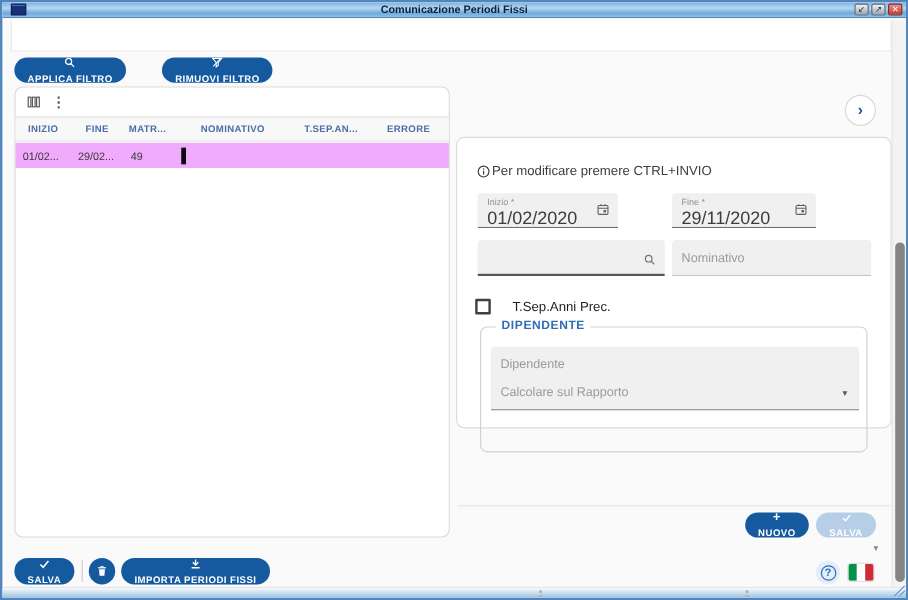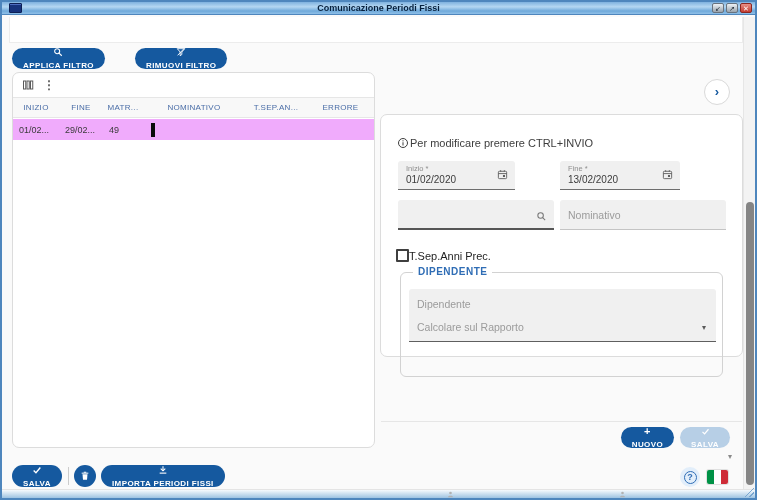--- a/index.html
+++ b/index.html
@@ -33,45 +33,45 @@
   
   .card { position:absolute; background:#fff; border:1px solid #dcdcdc; border-radius:7px; }
   .grid-card { left:10px; top:70px; width:363px; height:376px; }
   .grid-toolbar { position:absolute; left:9px; top:6px; display:flex; gap:9px; align-items:center;
     color:#5a5a5a; }
   .kebab { font-size:12px; font-weight:bold; color:#5a5a5a; cursor:pointer; line-height:12px; }
   .grid-head, .grid-row { position:absolute; left:0; right:0; display:grid;
     grid-template-columns:46px 44px 40px 102px 62px auto; align-items:center; }
   .grid-head { top:24px; height:21px; background:#f8f8f8;
     border-top:1px solid #e6e6e6; border-bottom:1px solid #e6e6e6; }
-  .grid-head span { font-size:8px; font-weight:normal; color:#4a6da7; letter-spacing:.3px;
+  .grid-head span { font-size:8px; font-weight:bold; color:#4a6da7; letter-spacing:.3px;
     text-align:center; overflow:hidden; white-space:nowrap; }
   .grid-row { top:46px; height:21px; background:#f0abfc; }
   .grid-row .cell { font-size:9px; color:#3a3a3a; padding-left:6px; white-space:nowrap; }
   .sel-cell { width:97px; height:17px; border:2px solid #0a0a0a; background:#fff; margin-left:2px; }
   
   .expand-btn { position:absolute; left:702px; top:77px; width:26px; height:26px;
     border:1px solid #d9d9d9; border-radius:50%; background:#fff; color:#15599f;
     font-size:13px; font-weight:bold; display:flex; align-items:center; justify-content:center;
     cursor:pointer; padding-bottom:2px; }
   
   .form-card { left:378px; top:112px; width:363px; height:243px; }
   .info-row { position:absolute; left:16px; top:22px; display:flex; align-items:center; gap:1px;
     font-size:11px; color:#3d3d3d; }
   .mfield { position:absolute; background:#f0f0f0; border-radius:3px 3px 0 0; }
   .mfield .flabel { display:block; font-size:7.5px; color:#8e8e8e; padding:3px 0 0 8px; }
-  .mfield .fvalue { display:block; font-size:10px; color:#3c3c3c; padding:1px 0 0 8px; }
+  .mfield .fvalue { display:block; font-size:15px; color:#3c3c3c; padding:1px 0 0 8px; }
   .mfield .fplaceholder { display:block; font-size:10.5px; color:#9b9b9b; padding:9px 0 0 8px; }
   .f-inizio { left:17px; top:46px; width:117px; height:29px; border-bottom:1px solid #6e6e6e; }
   .f-fine   { left:179px; top:46px; width:120px; height:29px; border-bottom:1px solid #6e6e6e; }
   .f-matricola { left:17px; top:85px; width:156px; height:30px; border-bottom:2px solid #565656; }
   .f-nominativo { left:179px; top:85px; width:166px; height:30px; border-bottom:1px solid #c4c4c4; }
   .field-icon { position:absolute; right:7px; top:8px; color:#5f5f5f; }
   .field-icon.low { top:auto; bottom:6px; color:#757575; }
-  .chk-row { position:absolute; left:15px; top:134px; display:flex; align-items:center; gap:0;text-align:right; }
+  .chk-row { position:absolute; left:15px; top:134px; display:flex; align-items:center; gap:18px;text-align:right; }
   .chk-box { width:13px; height:13px; border:2px solid #3f3f3f; border-radius:1px; background:#fff;
     cursor:pointer; }
   .chk-label { font-size:11px; color:#1f1f1f; }
   .fieldset { position:absolute; left:19px; top:157px; width:323px; height:105px;
     border:1px solid #d2d2d2; border-radius:6px; }
   .legend { position:absolute; left:12px; top:-7px; background:#fff; padding:0 5px;
     font-size:10px; font-weight:bold; color:#2f6db5; letter-spacing:.5px; }
   .f-dipendente { left:8px; top:16px; width:307px; height:30px; border-bottom:1px solid #8f8f8f; }
   .f-rapporto { left:8px; top:39px; width:307px; height:30px; border-bottom:1px solid #5f5f5f;
     cursor:pointer; }
@@ -197,21 +197,21 @@
             <rect x="3" y="5" width="18" height="16" rx="2" fill="none" stroke="#5f5f5f" stroke-width="2"></rect>
             <line x1="3" y1="10" x2="21" y2="10" stroke="#5f5f5f" stroke-width="2"></line>
             <line x1="8" y1="2.5" x2="8" y2="6" stroke="#5f5f5f" stroke-width="2"></line>
             <line x1="16" y1="2.5" x2="16" y2="6" stroke="#5f5f5f" stroke-width="2"></line>
             <rect x="13" y="13" width="4.5" height="4.5" fill="#5f5f5f"></rect>
           </svg>
       </span>
     </div>
     <div class="mfield f-fine">
       <span class="flabel">Fine *</span>
-      <span class="fvalue">13/02/2020</span>
+      <span class="fvalue">29/11/2020</span>
       <span class="icon field-icon">
         <svg width="11" height="11" viewBox="0 0 24 24">
             <rect x="3" y="5" width="18" height="16" rx="2" fill="none" stroke="#5f5f5f" stroke-width="2"></rect>
             <line x1="3" y1="10" x2="21" y2="10" stroke="#5f5f5f" stroke-width="2"></line>
             <line x1="8" y1="2.5" x2="8" y2="6" stroke="#5f5f5f" stroke-width="2"></line>
             <line x1="16" y1="2.5" x2="16" y2="6" stroke="#5f5f5f" stroke-width="2"></line>
             <rect x="13" y="13" width="4.5" height="4.5" fill="#5f5f5f"></rect>
           </svg>
       </span>
     </div>

